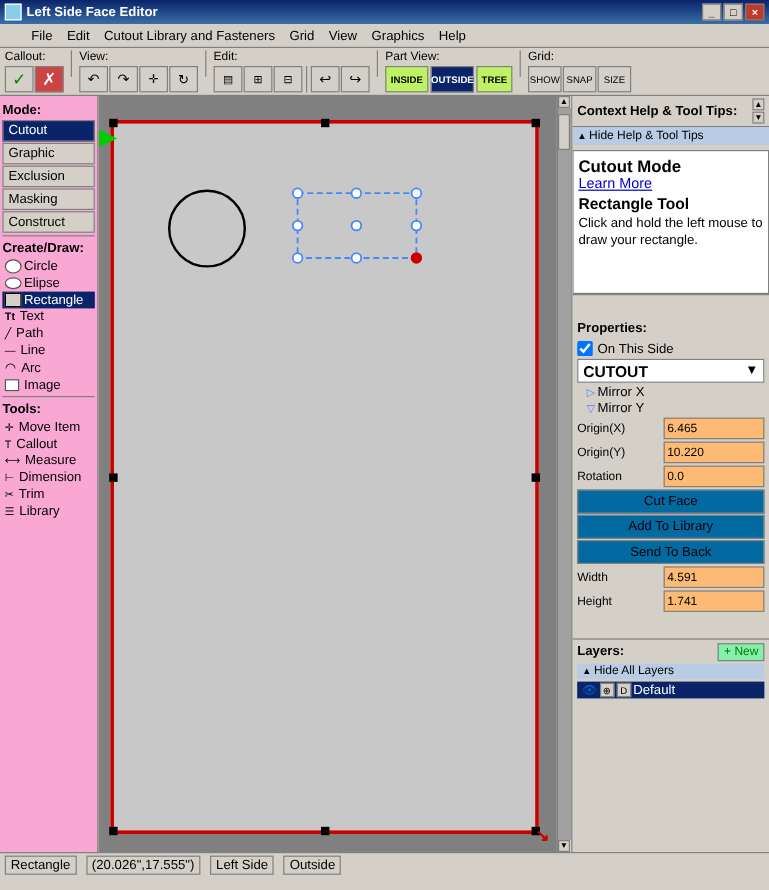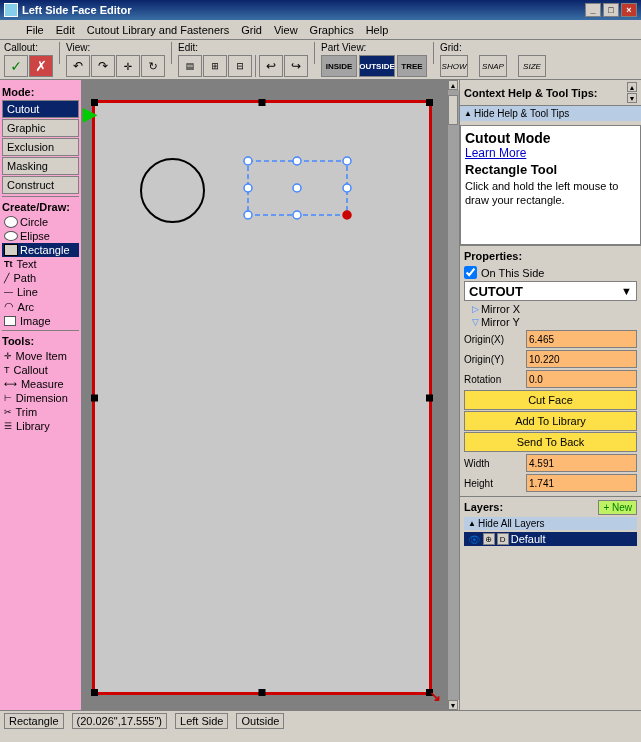--- a/index.html
+++ b/index.html
@@ -26,58 +26,58 @@
     .sidebar-section-label { font-weight: bold; font-size: 11px; margin: 4px 0 2px 0; }
     .sidebar-item { padding: 1px 2px; cursor: pointer; display: flex; align-items: center; gap: 2px; white-space: nowrap; font-size: 11px; }
     .sidebar-item.active { background: #0a246a; color: white; }
     .sidebar-item .item-icon { width: 14px; height: 12px; display: inline-block; border: 1px solid #555; background: white; flex-shrink: 0; }
     .sidebar-item .circle-icon { border-radius: 50%; }
     .sidebar-item .rect-icon { background: #d4d0c8; border: 1px solid #000; }
     .mode-btn { display: block; width: 100%; padding: 2px 4px; margin-bottom: 1px; background: #d4d0c8; border: 1px solid #808080; text-align: left; cursor: pointer; font-size: 11px; }
     .mode-btn.active { background: #0a246a; color: white; }
     
     
-    .right-panel { width: 182px; background: #d4d0c8; border-left: 1px solid #808080; overflow-y: auto; flex-shrink: 0; font-size: 11px; }
+    .right-panel { width: 165px; background: #d4d0c8; border-left: 1px solid #808080; overflow-y: auto; flex-shrink: 0; font-size: 11px; }
     .right-panel-header { background: #d4d0c8; padding: 2px 4px; font-weight: bold; border-bottom: 1px solid #808080; display: flex; align-items: center; justify-content: space-between; }
     .help-header { background: #b8cce4; padding: 2px 4px; font-size: 10px; display: flex; align-items: center; gap: 2px; margin-bottom: 4px; }
     .help-content { border: 1px solid #808080; padding: 4px; background: white; font-size: 11px; min-height: 120px; }
     .help-title { font-size: 14px; font-weight: bold; color: #000; }
     .help-link { color: #0000cc; text-decoration: underline; cursor: pointer; font-size: 12px; }
     .help-subtitle { font-size: 13px; font-weight: bold; margin: 2px 0; }
     .help-text { font-size: 11px; line-height: 1.3; }
     
-    .properties-section { padding: 2px 4px; border-top: 1px solid #808080; }
+    .properties-section { padding: 20px 4px; border-top: 1px solid #808080; }
     .prop-header { font-weight: bold; padding: 2px 0; }
-    .prop-row { display: flex; align-items: center; gap: 2px; margin: 2px 0; justify-content: center; }
+    .prop-row { display: flex; align-items: center; gap: 12px; margin: 2px 0; justify-content: center; }
     .prop-label { width: 60px; font-size: 10px; }
     .prop-input { flex: 1; height: 18px; border: 1px solid #808080; background: #fdba74; padding: 0 2px; font-size: 10px; }
     .prop-dropdown { width: 100%; height: 20px; border: 1px solid #808080; background: white; font-size: 11px; margin: 2px 0; display: flex; align-items: center; justify-content: space-between; padding: 0 4px; cursor: pointer; }
-    .prop-btn { width: 100%; height: 20px; background: #fde047; border: 1px solid #808080; font-size: 11px; cursor: pointer; margin: 1px 0; text-align: center; display: flex; align-items: center; justify-content: center; }
+    .prop-btn { width: 100%; height: 20px; background: #0369a1; border: 1px solid #808080; font-size: 11px; cursor: pointer; margin: 1px 0; text-align: center; display: flex; align-items: center; justify-content: center; }
     .checkbox-row { display: flex; align-items: center; gap: 4px; margin: 2px 0; }
     .mirror-row { display: flex; align-items: center; gap: 2px; margin: 1px 0; padding-left: 8px; }
     
     
     .layers-section { padding: 2px 4px; border-top: 1px solid #808080; }
     .layers-header { display: flex; align-items: center; justify-content: space-between; margin-bottom: 2px; }
-    .new-btn { background: #bef264; border: 1px solid #808080; font-size: 10px; padding: 1px 4px; cursor: pointer; color: green; }
+    .new-btn { background: #86efac; border: 1px solid #808080; font-size: 10px; padding: 1px 4px; cursor: pointer; color: green; }
     .hide-all-row { background: #b8cce4; padding: 1px 4px; font-size: 10px; display: flex; align-items: center; gap: 2px; cursor: pointer; margin-bottom: 2px; }
     .layer-row { background: #0a246a; color: white; padding: 1px 4px; font-size: 11px; display: flex; align-items: center; gap: 2px; }
     .layer-icon { width: 12px; height: 12px; background: #d4d0c8; border: 1px solid #808080; display: inline-flex; align-items: center; justify-content: center; font-size: 8px; color: black; }
     
     
     .status-bar { height: 20px; background: #d4d0c8; border-top: 1px solid #808080; display: flex; align-items: center; padding: 0 4px; gap: 8px; font-size: 11px; }
     .status-item { padding: 0 4px; border: 1px solid #808080; height: 16px; display: flex; align-items: center; background: #d4d0c8; }
     .scroll-btn { width: 10px; height: 10px; background: #d4d0c8; border: 1px solid #808080; display: flex; align-items: center; justify-content: center; font-size: 7px; cursor: pointer; }
     
     .separator { height: 1px; background: #808080; margin: 2px 0; }
     
     .tb-separator { width: 1px; height: 22px; background: #808080; margin: 0 2px; }
     
     
-    .part-btn { padding: 2px 4px; background: #a3a3a3; border: 1px solid #808080; font-size: 10px; cursor: pointer; display: flex; align-items: center; justify-content: center; gap: 2px; }
+    .part-btn { padding: 2px 4px; background: #bef264; border: 1px solid #808080; font-size: 10px; cursor: pointer; display: flex; align-items: center; justify-content: center; gap: 2px; }
     .part-btn.active { background: #0a246a; color: white; }
     
     .canvas-wrapper { flex: 1; position: relative; overflow: hidden; display: flex; }
     .canvas-content { flex: 1; position: relative; background: #808080; }
     
     .right-scrollbar { width: 12px; background: #d4d0c8; border-left: 1px solid #808080; display: flex; flex-direction: column; flex-shrink: 0; }
     
     .eye-icon { color: #0066cc; font-size: 10px; }
   </style>
 </head>
@@ -149,21 +149,21 @@
       </div>
       <div class="part-btn" style="flex-direction:column; font-size:8px; width:30px; height:22px; font-weight:bold;">
         <span>TREE</span>
       </div>
     </div>
   </div>
   <div class="tb-separator"></div>
 
   <div class="toolbar-group">
     <div class="toolbar-label">Grid:</div>
-    <div class="toolbar-buttons" style="gap:11px;font-style:italic;">
+    <div class="toolbar-buttons" style="gap:1px;">
       <div class="tb-btn" style="font-size:8px; width:28px;">SHOW</div>
       <div class="tb-btn" style="font-size:8px; width:28px;">SNAP</div>
       <div class="tb-btn" style="font-size:8px; width:28px;">SIZE</div>
     </div>
   </div>
 </div>
 
 <div class="main-area">
 
   <div class="left-sidebar">

